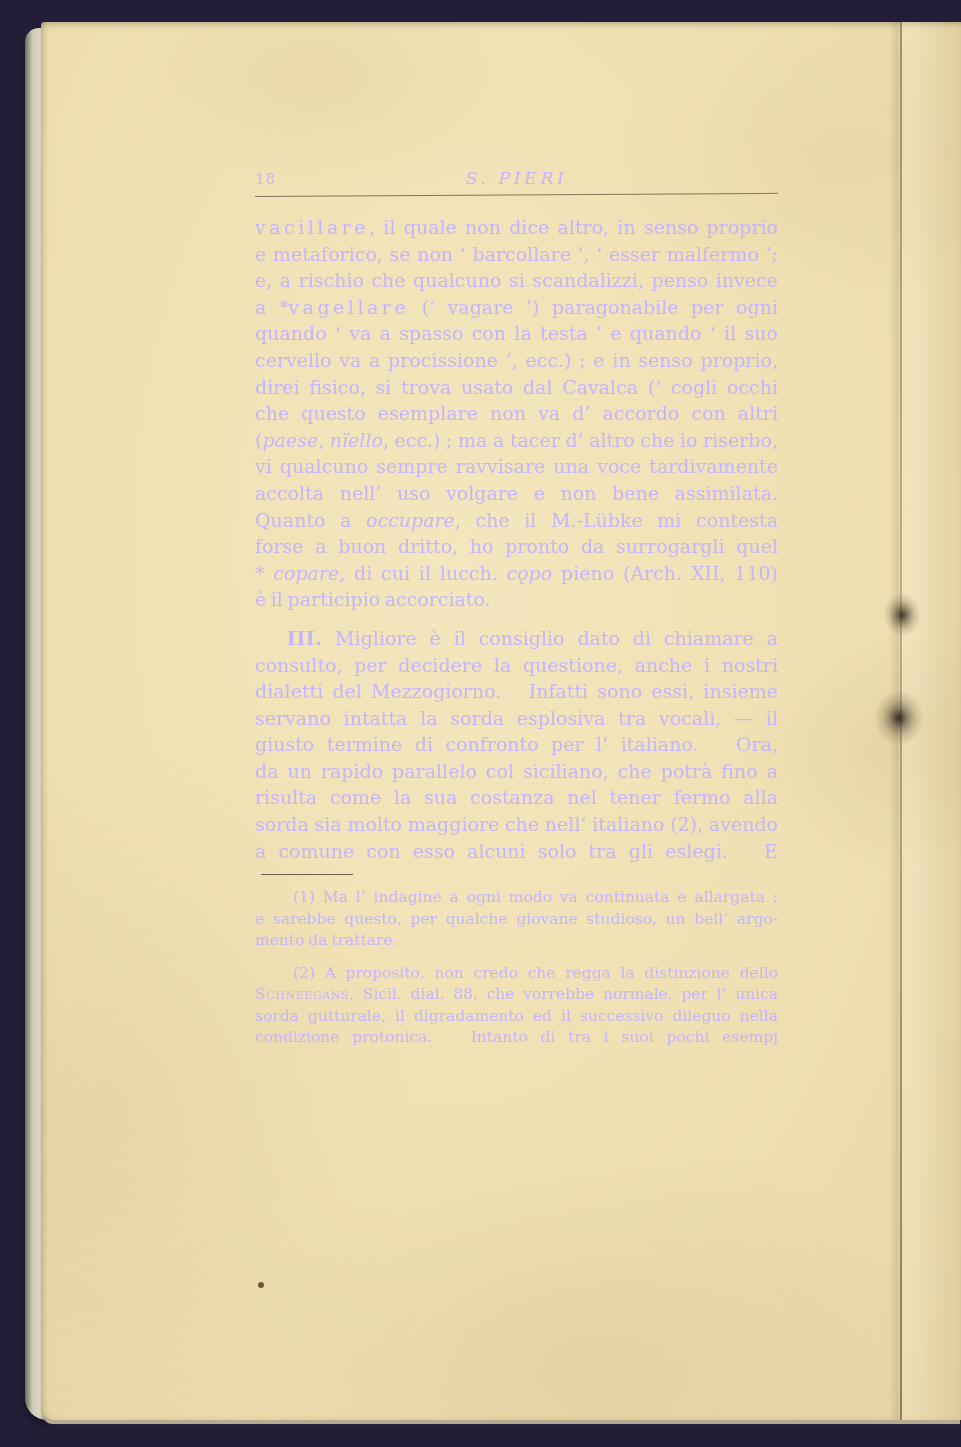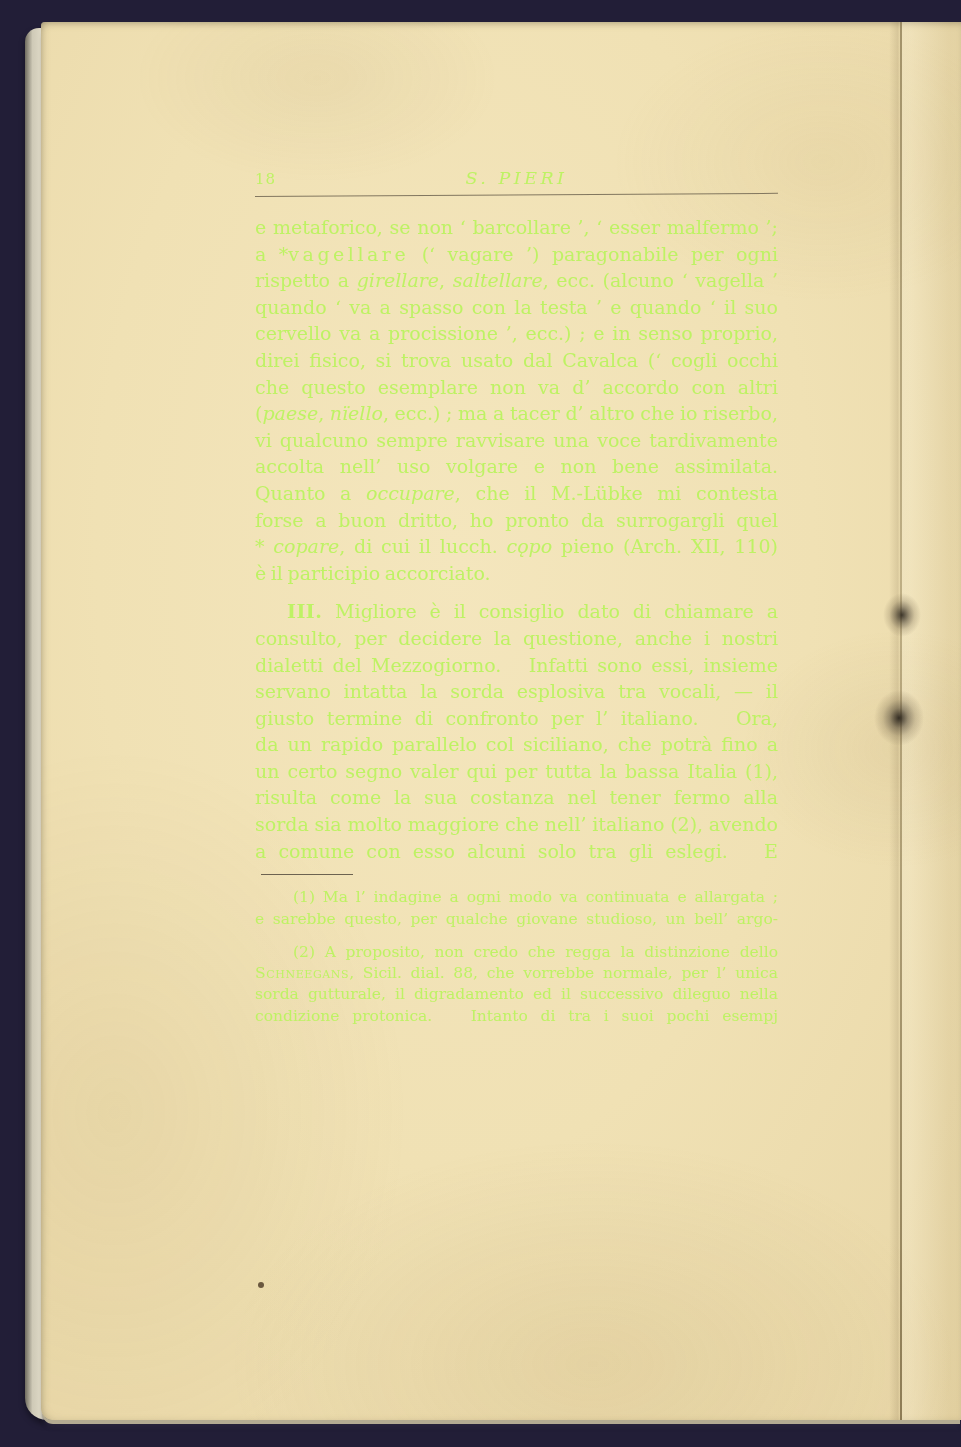--- a/index.html
+++ b/index.html
@@ -93,64 +93,65 @@
 <div class="scan">
   <div class="deckle"></div>
   <div class="page"></div>
   <div class="crease"></div>
   <div class="crease-line"></div>
   <div class="right-tint"></div>
   <div class="smudge1"></div>
   <div class="smudge2"></div>
   <div class="speck"></div>
 
-  <div class="text-col" style="color: #bef264;">
+  <div class="text-col" style="color: #c4b5fd;">
     <div class="hdr">
       <span class="num">18</span>
       <span class="run">S. PIERI</span>
       <span class="spacer"></span>
     </div>
     <div class="hdr-rule"></div>
 
     <div class="body-block" id="paras">
         <div class="para">
+          <div class="tl"><span class="sp">vacillare</span>, il quale non dice altro, in senso proprio</div>
           <div class="tl">e metaforico, se non ‘ barcollare ’, ‘ esser malfermo ’;</div>
+          <div class="tl">e, a rischio che qualcuno si scandalizzi, penso invece</div>
           <div class="tl">a *<span class="sp">vagellare</span> (‘ vagare ’) paragonabile per ogni</div>
-          <div class="tl">rispetto a <span class="it">girellare</span>, <span class="it">saltellare</span>, ecc. (alcuno ‘ vagella ’</div>
           <div class="tl">quando ‘ va a spasso con la testa ’ e quando ‘ il suo</div>
           <div class="tl">cervello va a procissione ’, ecc.) ; e in senso proprio,</div>
           <div class="tl">direi fisico, si trova usato dal Cavalca (‘ cogli occhi</div>
           <div class="tl">che questo esemplare non va d’ accordo con altri</div>
           <div class="tl">(<span class="it">paese</span>, <span class="it">nïello</span>, ecc.) ; ma a tacer d’ altro che io riserbo,</div>
           <div class="tl">vi qualcuno sempre ravvisare una voce tardivamente</div>
           <div class="tl">accolta nell’ uso volgare e non bene assimilata.</div>
           <div class="tl">Quanto a <span class="it">occupare</span>, che il M.-Lübke mi contesta</div>
           <div class="tl">forse a buon dritto, ho pronto da surrogargli quel</div>
           <div class="tl">* <span class="it">copare</span>, di cui il lucch. <span class="it">cǫpo</span> pieno (Arch. XII, 110)</div>
           <div class="tl nolast">è il participio accorciato.</div>
         </div>
         <div class="para">
           <div class="tl ind"><span class="bd">III.</span>&nbsp;Migliore è il consiglio dato di chiamare a</div>
           <div class="tl">consulto, per decidere la questione, anche i nostri</div>
           <div class="tl">dialetti del Mezzogiorno.&nbsp;&nbsp;&nbsp;Infatti sono essi, insieme</div>
           <div class="tl">servano intatta la sorda esplosiva tra vocali, — il</div>
           <div class="tl">giusto termine di confronto per l’ italiano.&nbsp;&nbsp;&nbsp;Ora,</div>
           <div class="tl">da un rapido parallelo col siciliano, che potrà fino a</div>
-          <div class="tl">un certo segno valer qui per tutta la bassa Italia (1),</div>
           <div class="tl">risulta come la sua costanza nel tener fermo alla</div>
           <div class="tl">sorda sia molto maggiore che nell’ italiano (2), avendo</div>
           <div class="tl">a comune con esso alcuni solo tra gli eslegi.&nbsp;&nbsp;&nbsp;E</div>
         </div>
       </div>
 
     <div class="fn-rule"></div>
     <div class="fns" id="fnotes">
         <div class="para">
           <div class="tl ind">(1) Ma l’ indagine a ogni modo va continuata e allargata ;</div>
           <div class="tl">e sarebbe questo, per qualche giovane studioso, un bell’ argo-</div>
+          <div class="tl nolast">mento da trattare.</div>
         </div>
         <div class="para">
           <div class="tl ind">(2) A proposito, non credo che regga la distinzione dello</div>
           <div class="tl"><span class="sc">Schneegans</span>, Sicil. dial. 88, che vorrebbe normale, per l’ unica</div>
           <div class="tl">sorda gutturale, il digradamento ed il successivo dileguo nella</div>
           <div class="tl">condizione protonica.&nbsp;&nbsp;&nbsp;Intanto di tra i suoi pochi esempj</div>
         </div>
       </div>
   </div>
 </div>

